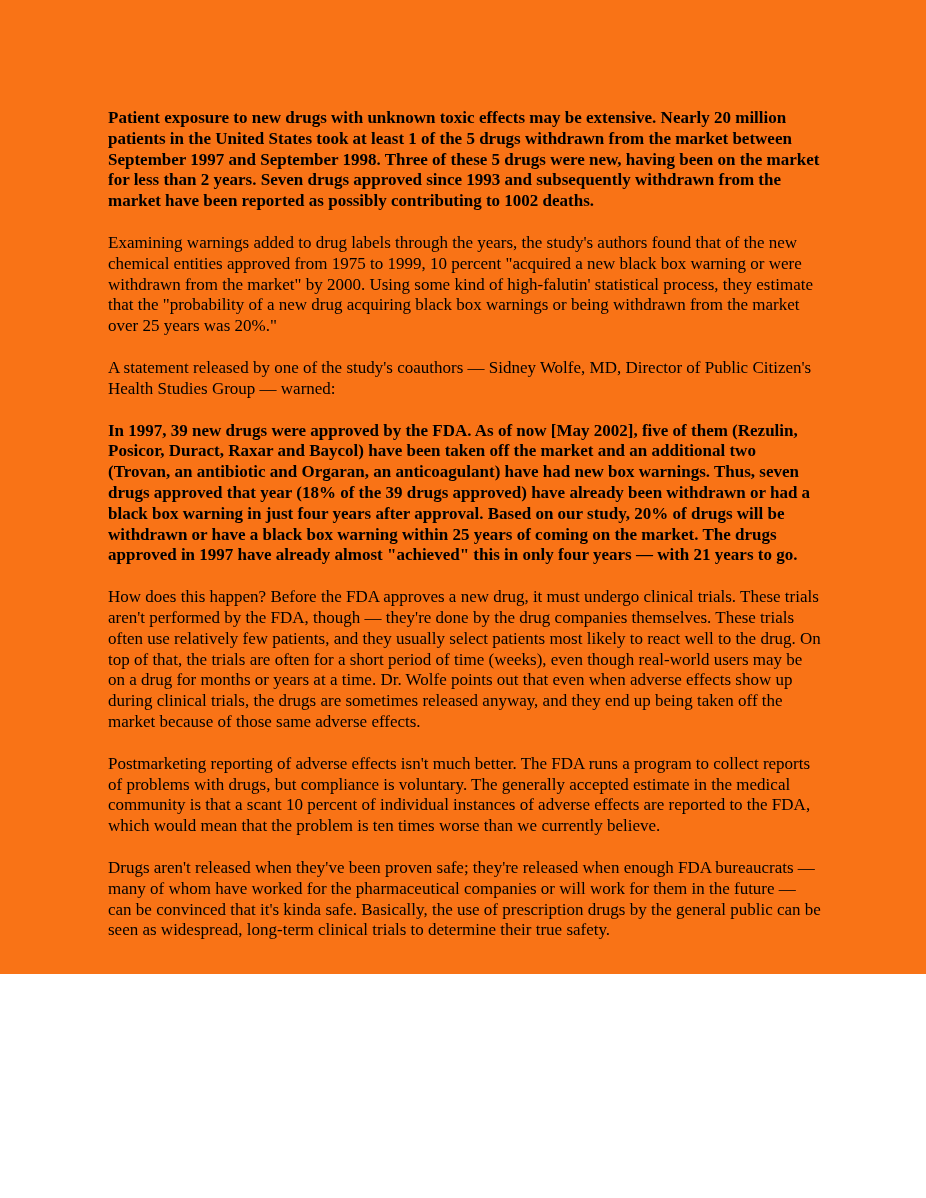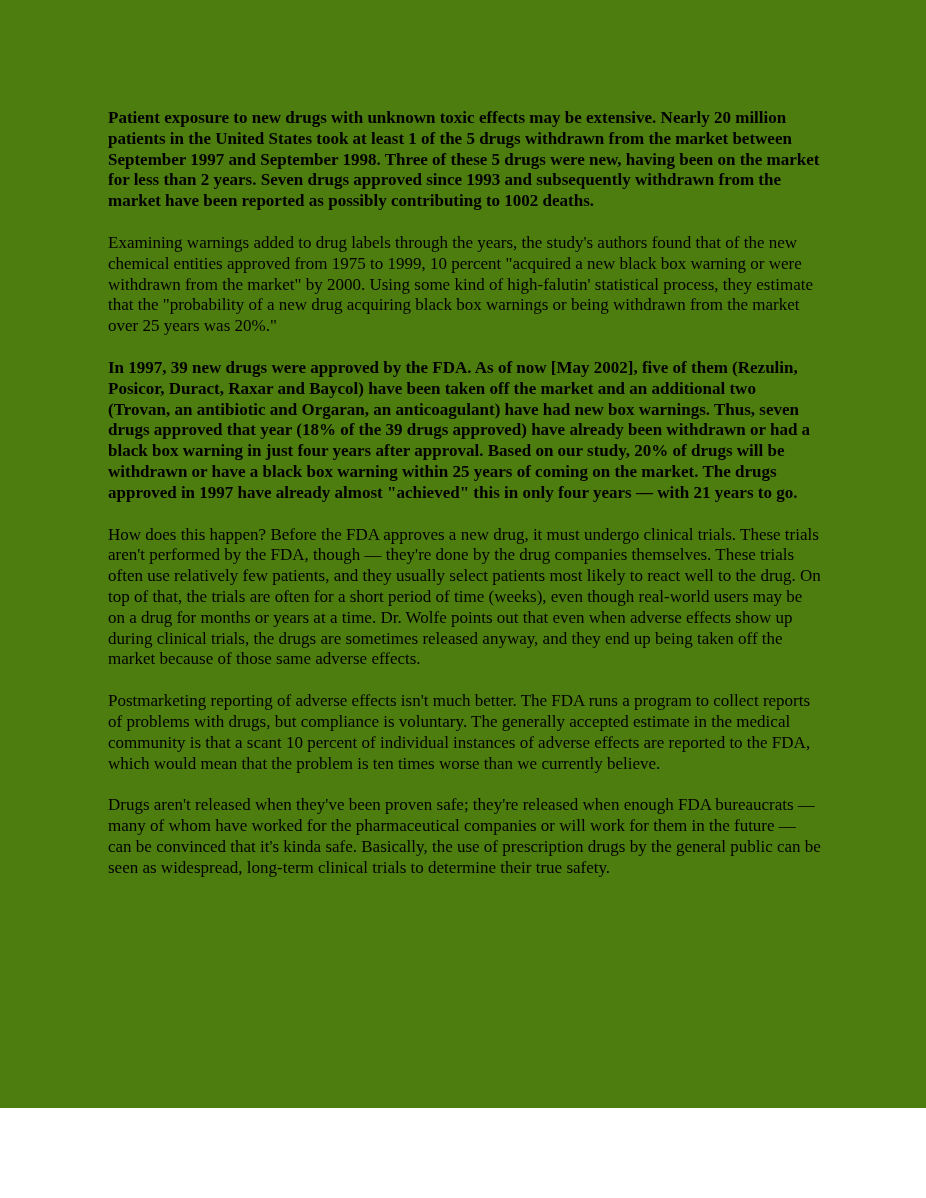--- a/index.html
+++ b/index.html
@@ -2,22 +2,22 @@
 <html><head>
 <meta charset="utf-8">
 <style>
   * { margin: 0; padding: 0; box-sizing: border-box; }
   html, body {
     background: #ffffff;
   }
   .page {
     position: relative;
     width: 926px;
-    height: 1108px;
-    background: #4d7c0f;
+    height: 974px;
+    background: #f97316;
     overflow: hidden;
   }
   .article {
     position: absolute;
     left: 108px;
     top: 108px;
     width: 714px;
     font-family: "Liberation Serif", "DejaVu Serif", serif;
     font-size: 17px;
     line-height: 20.8px;
@@ -30,18 +30,19 @@
   .bold { font-weight: bold; }
   .italic { }
 </style>
 </head>
 <body>
 
 <div class="page">
   <article class="article">
       <p class="bold"><span class="bold">Patient exposure to new drugs with unknown toxic effects may be extensive. Nearly 20 million patients in the United States took at least 1 of the 5 drugs withdrawn from the market between September 1997 and September 1998. Three of these 5 drugs were new, having been on the market for less than 2 years. Seven drugs approved since 1993 and subsequently withdrawn from the market have been reported as possibly contributing to 1002 deaths.</span></p>
       <p><span>Examining warnings added to drug labels through the years, the study's authors found that of the new chemical entities approved from 1975 to 1999, 10 percent "acquired a new black box warning or were withdrawn from the market" by 2000. Using some kind of high-falutin' statistical process, they estimate that the "probability of a new drug acquiring black box warnings or being withdrawn from the market over 25 years was 20%."</span></p>
+      <p><span>A statement released by one of the study's coauthors — Sidney Wolfe, MD, Director of Public Citizen's Health Studies Group — warned:</span></p>
       <p class="bold"><span class="bold">In 1997, 39 new drugs were approved by the FDA. As of now [May 2002], five of them (Rezulin, Posicor, Duract, Raxar and Baycol) have been taken off the market and an additional two (Trovan, an antibiotic and Orgaran, an anticoagulant) have had new box warnings. Thus, seven drugs approved that year (18% of the 39 drugs approved) have already been withdrawn or had a black box warning in just four years after approval. Based on our study, 20% of drugs will be withdrawn or have a black box warning within 25 years of coming on the market. The drugs approved in 1997 have already almost "achieved" this in only four years — with 21 years to go.</span></p>
       <p><span>How does this happen? Before the FDA approves a new drug, it must undergo clinical trials. These trials aren't performed by the FDA, though — they're done by the drug companies themselves. These trials often use relatively few patients, and they usually select patients most likely to react well to the drug. On top of that, the trials are often for a short period of time (weeks), even though real-world users may be on a drug for months or years at a time. Dr. Wolfe points out that even when adverse effects show up during clinical trials, the drugs are sometimes released anyway, and they end up being taken off the market because of those same adverse effects.</span></p>
       <p><span>Postmarketing reporting of adverse effects isn't much better. The FDA runs a program to collect reports of problems with drugs, but compliance is voluntary. The generally accepted estimate in the medical community is that a scant 10 percent of individual instances of adverse effects are reported to the FDA, which would mean that the problem is ten times worse than we currently believe.</span></p>
       <p><span>Drugs aren't released when they've been proven safe; they're released when enough FDA bureaucrats — many of whom have worked for the pharmaceutical companies or will work for them in the future — can be convinced that it's kinda safe. Basically, the use of prescription drugs by the general public can be seen as widespread, long-term clinical trials to determine their </span><span class="italic">true</span><span> safety.</span></p>
     </article>
 </div>
 
 </body></html>

